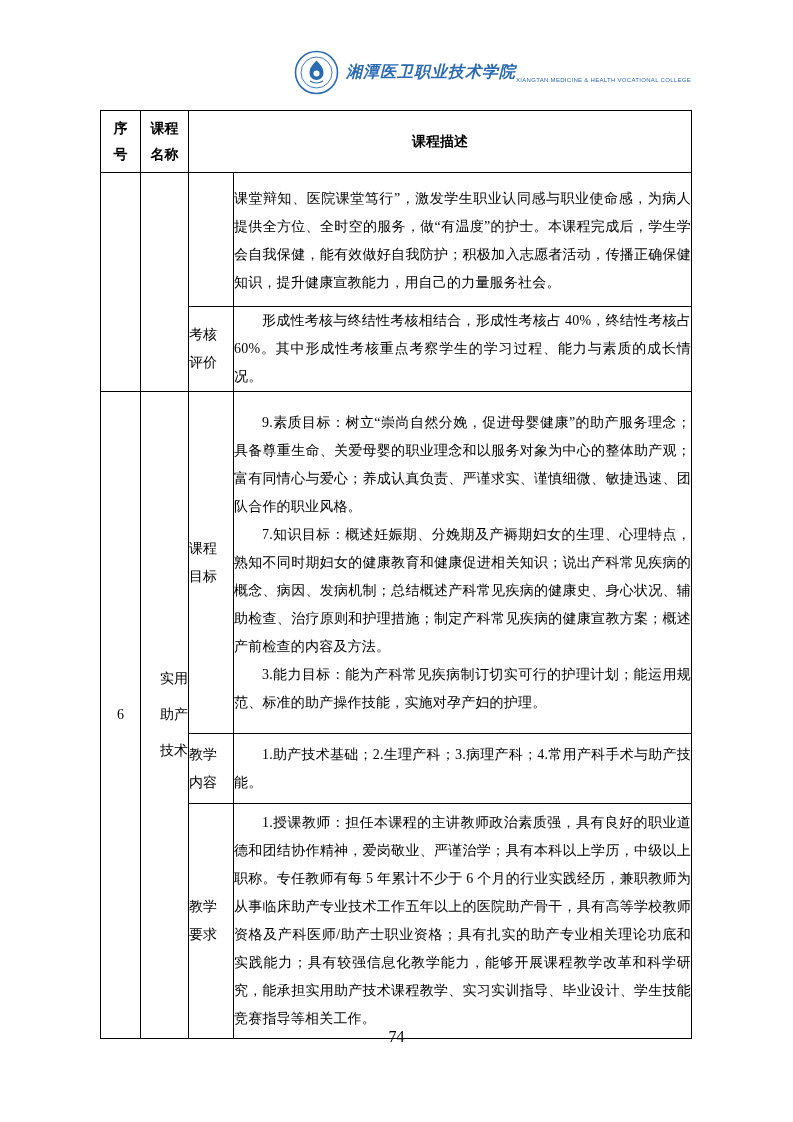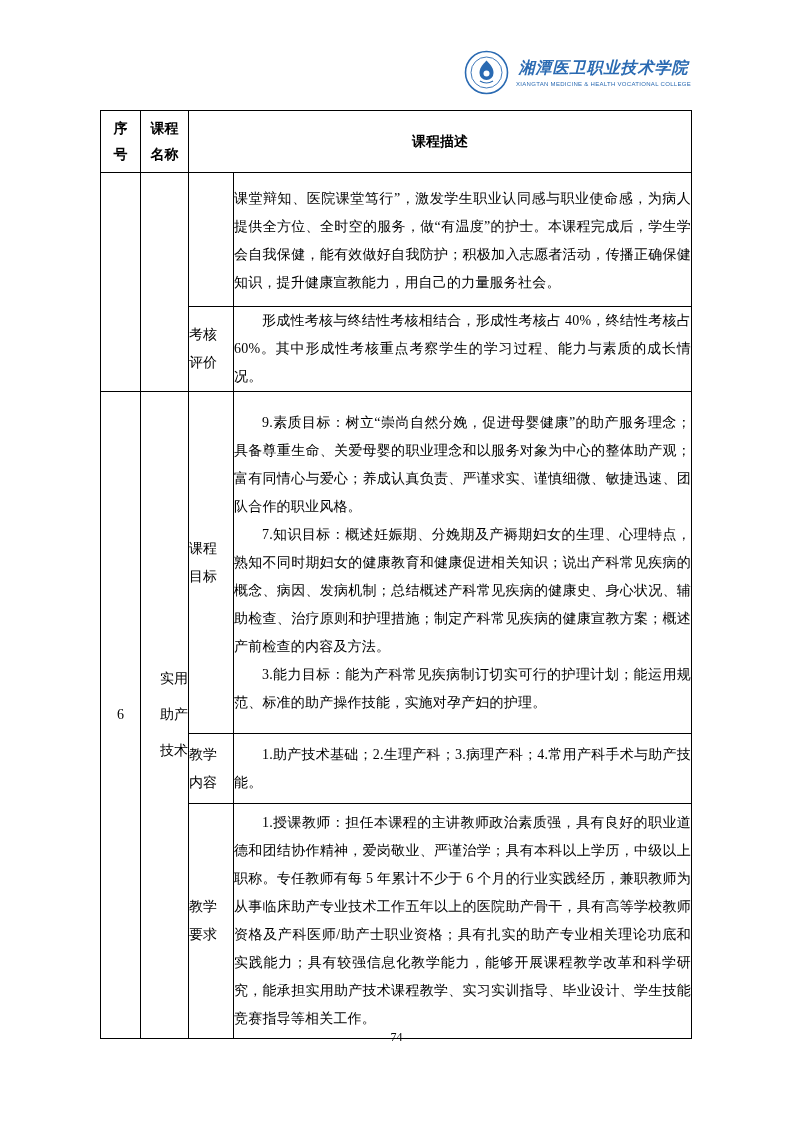--- a/index.html
+++ b/index.html
@@ -18,22 +18,22 @@
   .logo-block {
     position: absolute;
     top: 50px;
     right: 102px;
     display: flex;
     align-items: center;
     gap: 7px;
   }
   .logo-text {
     display: flex;
-    flex-direction: column;
-    align-items: center;
+    flex-direction: row;
+    align-items: flex-end;
   }
   .logo-cn {
     font-size: 16px;
     font-weight: bold;
     font-style: italic;
     color: #2a6ab2;
     letter-spacing: 1px;
     white-space: nowrap;
   }
   .logo-en {
@@ -93,21 +93,21 @@
   .c-text p { margin: 0; text-indent: 2em; }
   .c-text p.no-indent { text-indent: 0; }
 
   
   .page-footer {
     position: absolute;
     top: 1030px;
     left: 0;
     width: 100%;
     text-align: center;
-    font-size: 12px;
+    font-size: 16px;
     line-height: 14px;
   }
 </style>
 </head>
 <body>
 
 <div class="page">
 
   <div class="logo-block">
     <svg width="45" height="45" viewBox="0 0 45 45">

